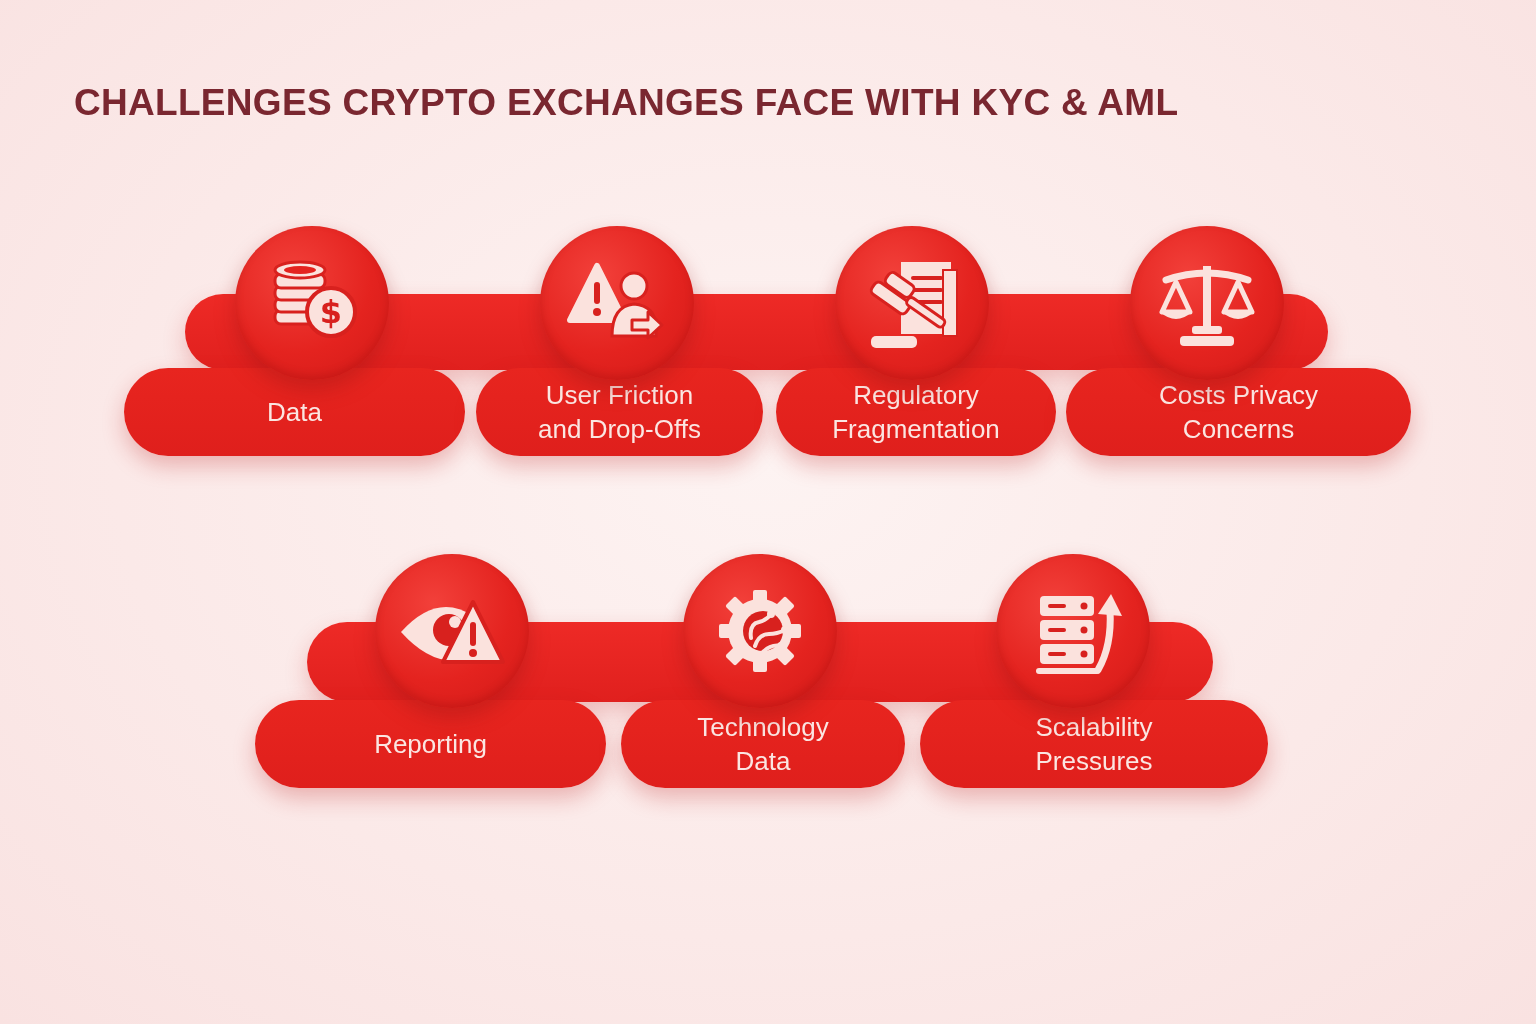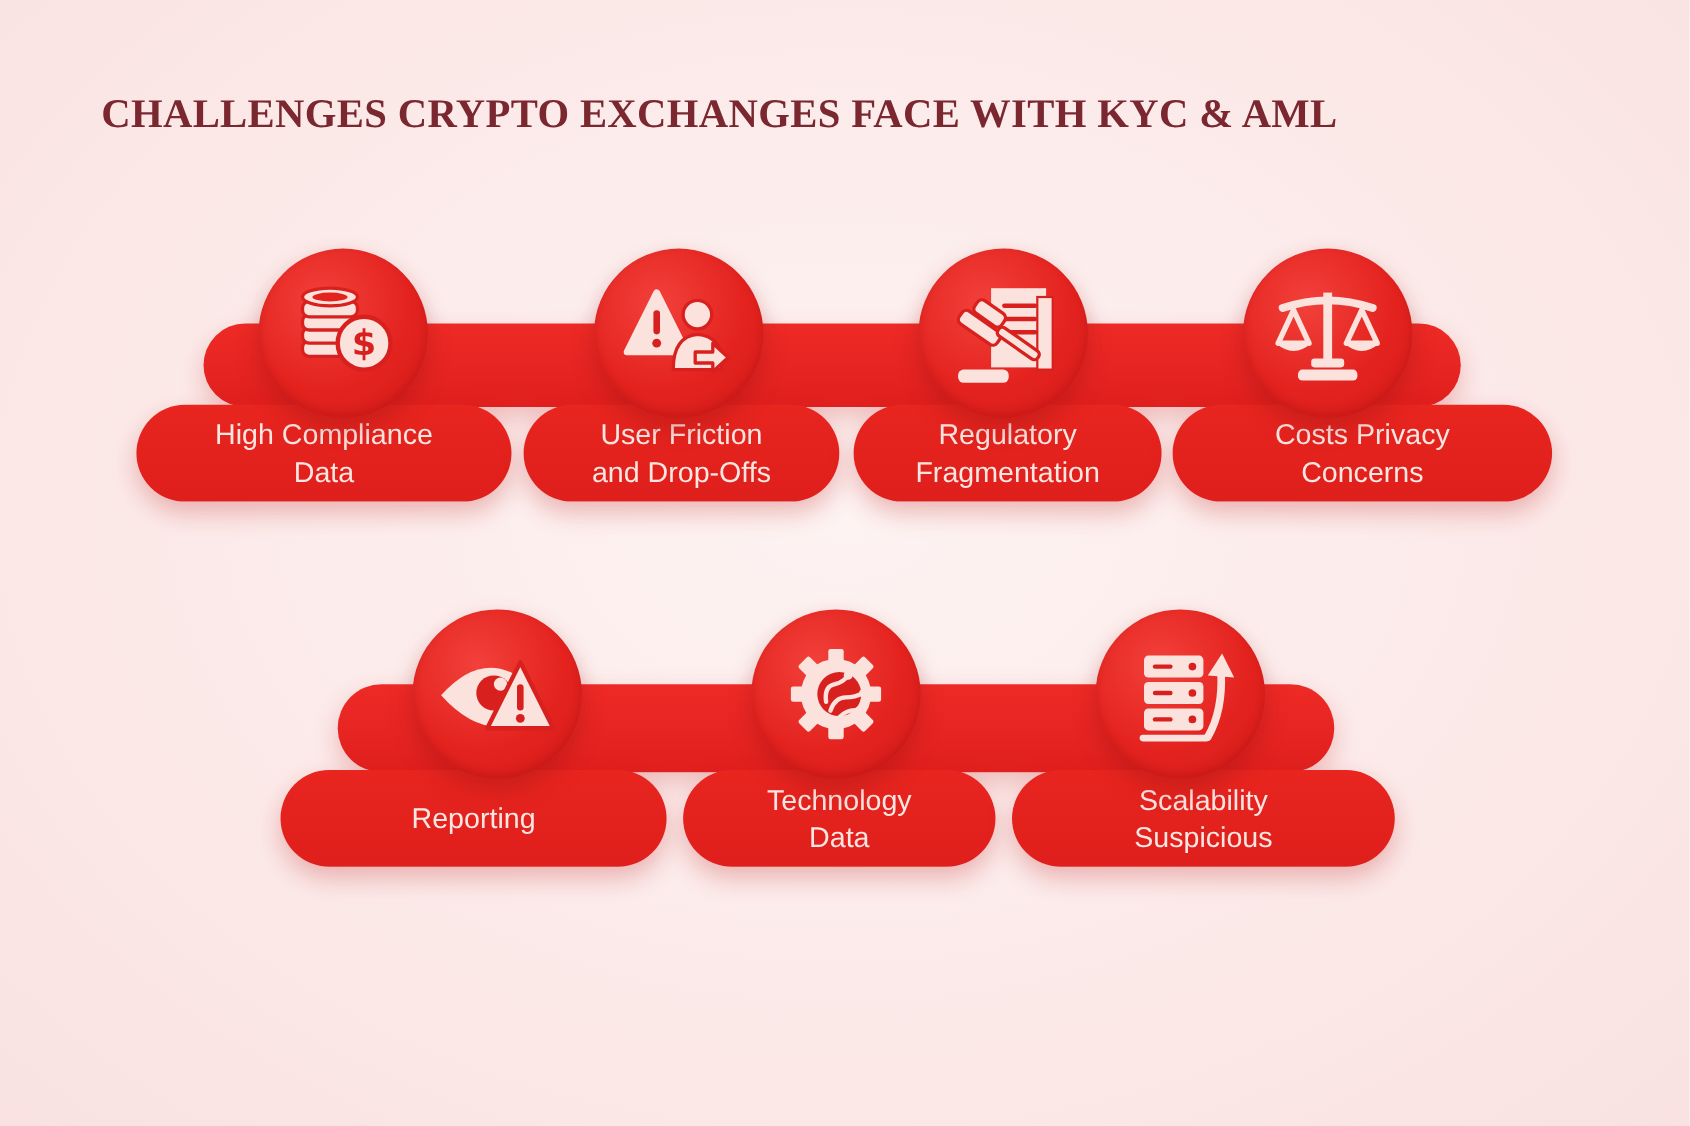--- a/index.html
+++ b/index.html
@@ -3,24 +3,24 @@
 <meta charset="utf-8">
 <style>
   * { box-sizing: border-box; margin: 0; padding: 0; }
   html, body { width: 1536px; height: 1024px; overflow: hidden; }
   body {
     background: radial-gradient(ellipse at 50% 45%, #fdf3f2 0%, #fbe9e8 60%, #f9e2e1 100%);
     font-family: "Liberation Sans", "DejaVu Sans", sans-serif;
     position: relative;
   }
   .title {
-    position: absolute; left: 92px; top: 82px;
+    position: absolute; left: 74px; top: 82px;
     font-size: 37px; font-weight: bold; letter-spacing: 0.3px;
     color: #7a2730;
-    font-family: Liberation Serif, serif;
+    font-family: Liberation Sans, sans-serif;
     transform: scaleX(1.0);
     transform-origin: left;
   }
   .band {
     position: absolute;
     background: linear-gradient(180deg, #ee2a26 0%, #e0201e 100%);
     border-radius: 40px;
     box-shadow: 0 10px 22px rgba(200, 40, 40, 0.25);
   }
   .circle {
@@ -97,21 +97,20 @@
     <g fill="none" stroke="#fbe2dd" stroke-width="5" stroke-linejoin="round">
       <path d="M24 34 L10 64 L38 64 Z"></path>
       <path d="M86 34 L72 64 L100 64 Z"></path>
     </g>
     <path d="M8 64 Q24 78 40 64 Z" fill="#fbe2dd"></path>
     <path d="M70 64 Q86 78 102 64 Z" fill="#fbe2dd"></path>
   </svg>
 </div>
 
 <div class="pill" style="left:124px; top:368px; width:341px;">
-  <span>High Compliance</span>
   <span>Data</span>
 </div>
 <div class="pill" style="left:476px; top:368px; width:287px;">
   <span>User Friction</span>
   <span>and Drop-Offs</span>
 </div>
 <div class="pill" style="left:776px; top:368px; width:280px;">
   <span>Regulatory</span>
   <span>Fragmentation</span>
 </div>
@@ -179,14 +178,14 @@
 
 <div class="pill" style="left:255px; top:700px; width:351px;">
   <span>Reporting</span>
 </div>
 <div class="pill" style="left:621px; top:700px; width:284px;">
   <span>Technology</span>
   <span>Data</span>
 </div>
 <div class="pill" style="left:920px; top:700px; width:348px;text-align:center;">
   <span>Scalability</span>
-  <span>Suspicious</span>
+  <span>Pressures</span>
 </div>
 
 </body></html>

